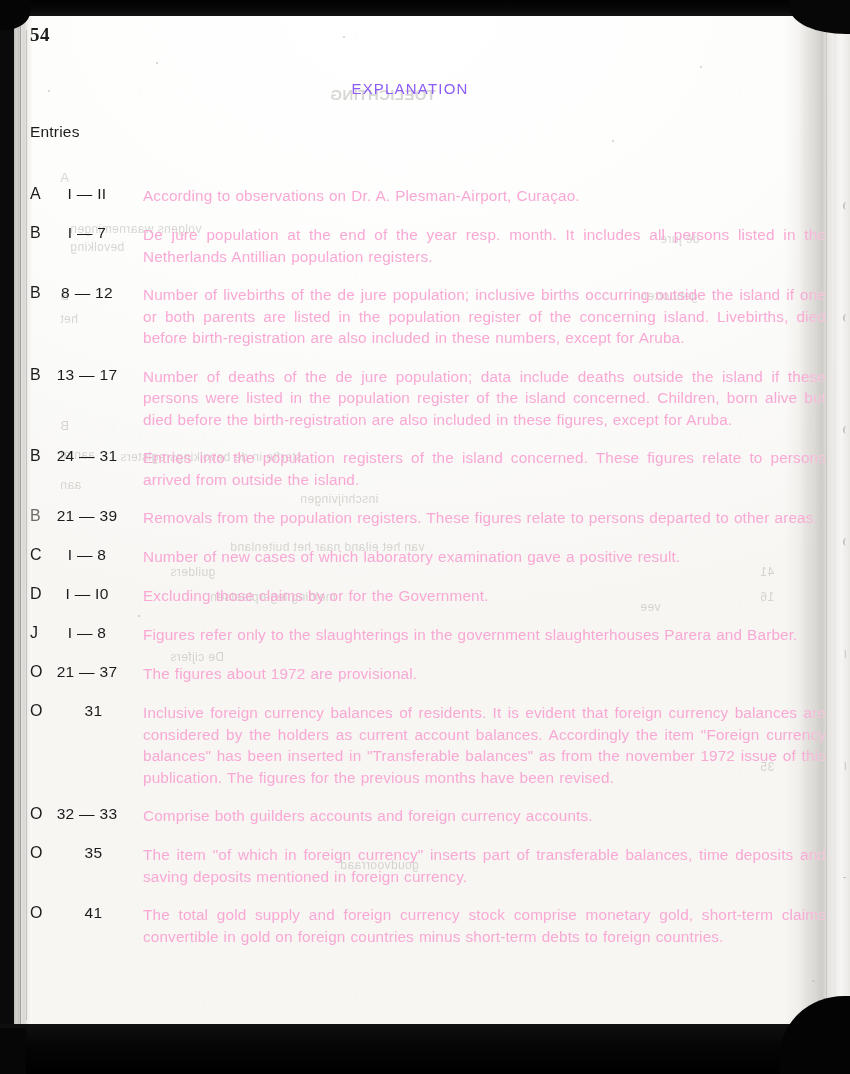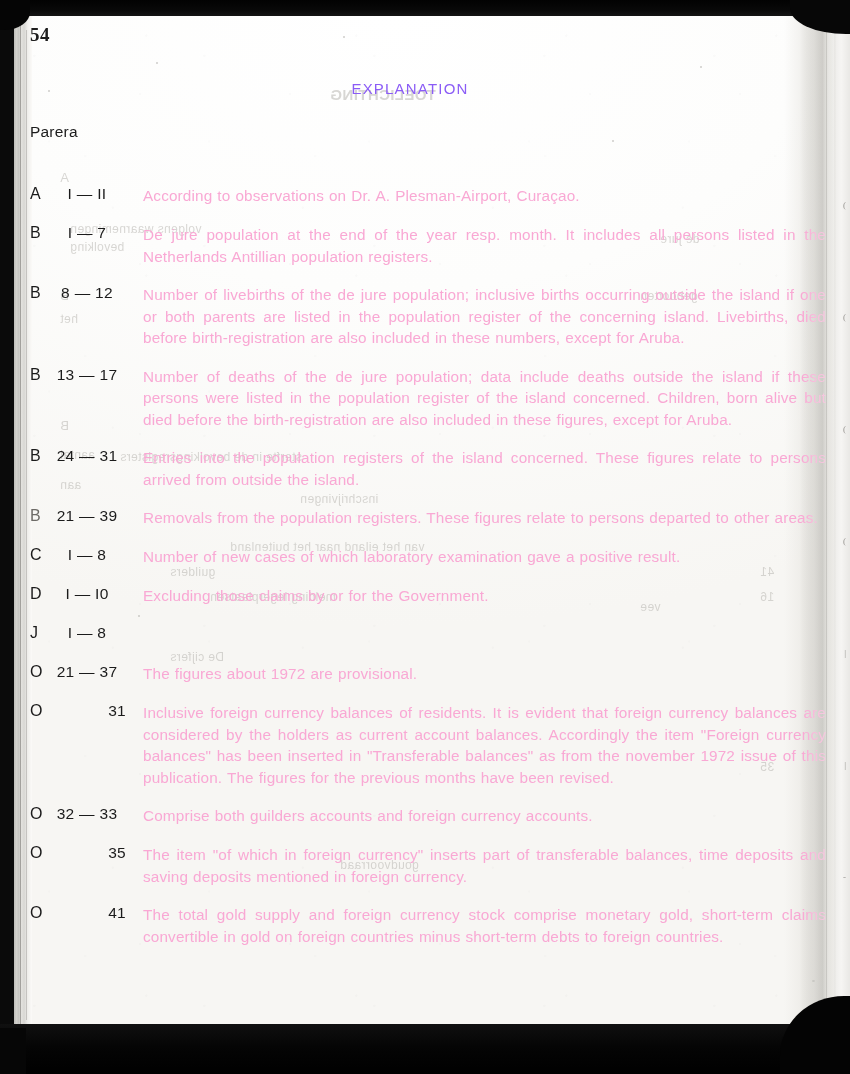--- a/index.html
+++ b/index.html
@@ -163,21 +163,21 @@
   .entry .col-letter.faint{color:#6d6b67;}
   .entry .col-range{
     position:absolute;left:48px;top:0;
     width:78px;
     font-size:15.5px;color:#1b1b1b;
     text-align:center;
     letter-spacing:.3px;
     white-space:nowrap;
   }
   .entry .col-range.single{
-    text-align:right;
+    text-align:center;
     padding-left:13px;
     width:65px;
   }
   .entry .body{
     margin-left:143px;
     margin-right:24px;
     font-size:15.3px;
     line-height:21.5px;
     color:#f9a8d4;
     text-align:justify;
@@ -235,21 +235,21 @@
   <div class="speck" style="left:48px;top:90px;width:2px;height:2px;"></div>
   <div class="speck" style="left:612px;top:140px;width:2px;height:2px;"></div>
   <div class="speck" style="left:343px;top:36px;width:2px;height:2px;"></div>
   <div class="speck" style="left:700px;top:66px;width:2px;height:2px;"></div>
   <div class="speck" style="left:138px;top:615px;width:2px;height:2px;"></div>
   <div class="speck" style="left:812px;top:980px;width:3px;height:2px;"></div>
 
   <div class="content">
     <div class="page-number">54</div>
     <div class="doc-title">EXPLANATION</div>
-    <div class="column-label">Parera</div>
+    <div class="column-label">Entries</div>
     <div class="entries" id="entries">
         <div class="entry">
           <div class="col-letter">A</div>
           <div class="col-range">I — II</div>
           <div class="body">According to observations on Dr. A. Plesman-Airport, Curaçao.</div>
         </div>
         <div class="entry">
           <div class="col-letter">B</div>
           <div class="col-range">I — 7</div>
           <div class="body">De jure population at the end of the year resp. month. It includes all persons listed in the Netherlands Antillian population registers.</div>
@@ -280,20 +280,21 @@
           <div class="body">Number of new cases of which laboratory examination gave a positive result.</div>
         </div>
         <div class="entry">
           <div class="col-letter">D</div>
           <div class="col-range">I — I0</div>
           <div class="body">Excluding those claims by or for the Government.</div>
         </div>
         <div class="entry">
           <div class="col-letter">J</div>
           <div class="col-range">I — 8</div>
+          <div class="body">Figures refer only to the slaughterings in the government slaughterhouses Parera and Barber.</div>
         </div>
         <div class="entry">
           <div class="col-letter">O</div>
           <div class="col-range">21 — 37</div>
           <div class="body">The figures about 1972 are provisional.</div>
         </div>
         <div class="entry">
           <div class="col-letter">O</div>
           <div class="col-range single">31</div>
           <div class="body">Inclusive foreign currency balances of residents. It is evident that foreign currency balances are considered by the holders as current account balances. Accordingly the item "Foreign currency balances" has been inserted in "Transferable balances" as from the november 1972 issue of this publication. The figures for the previous months have been revised.</div>

